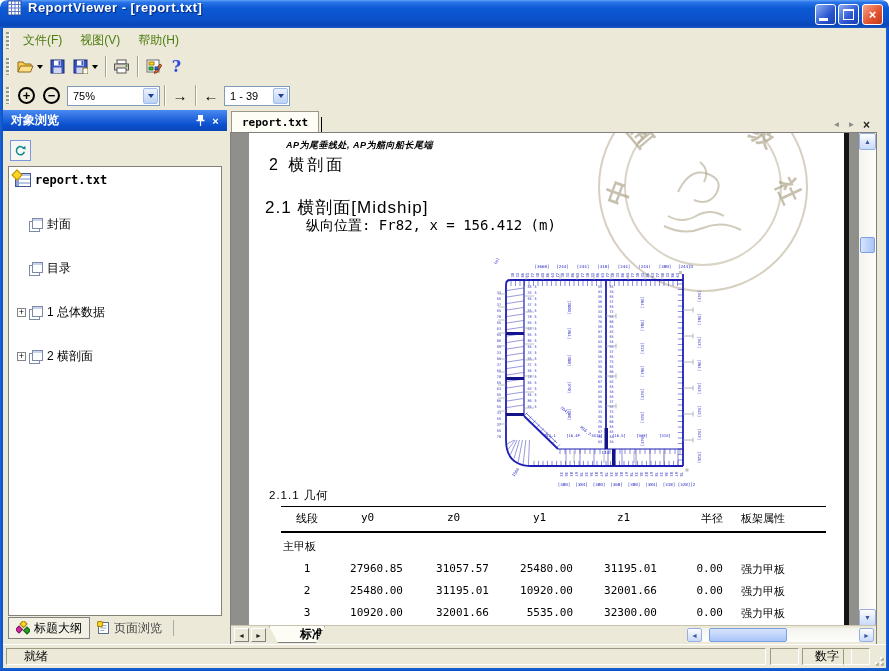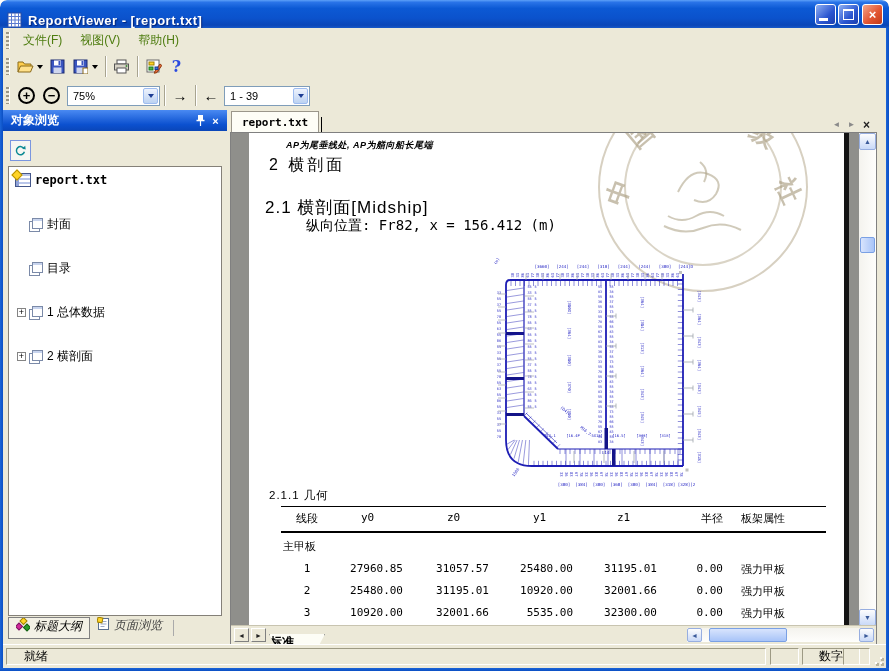--- a/index.html
+++ b/index.html
@@ -2,21 +2,21 @@
 <html><head>
 <meta charset="utf-8">
 <style>
   html,body{margin:0;padding:0;background:#fff;}
   .window{position:relative;width:889px;height:671px;overflow:hidden;
     font-family:"Liberation Sans","DejaVu Sans",sans-serif;background:#ece9d8;
     border-radius:7px 7px 0 0;}
   
   .titlebar{position:absolute;left:0;top:0;right:0;height:28px;
     background:linear-gradient(180deg,#5ea1f8 0%,#2a74e8 8%,#0c59d4 30%,#0b52cc 65%,#0a46b8 90%,#1859c8 100%);
-    border-radius:7px 7px 0 0;display:flex;align-items:flex-end;}
+    border-radius:7px 7px 0 0;display:flex;align-items:flex-start;}
   .frame{position:absolute;background:linear-gradient(90deg,#1a64d8,#0b4fc4);}
   .frame.l{left:0;top:28px;bottom:0;width:3px;}
   .frame.r{right:0;top:28px;bottom:0;width:3px;}
   .frame.b{left:0;right:0;bottom:0;height:3px;background:linear-gradient(180deg,#1a64d8,#0b4fc4);}
   .app-icon{width:16px;height:16px;margin:0 5px 0 7px;}
   .title-text{color:#fff;font-weight:bold;font-size:13px;text-shadow:1px 1px 1px #00237a;letter-spacing:.5px;}
   .winbtn{position:absolute;top:4px;width:21px;height:21px;border:1px solid #fff;border-radius:3px;
     display:flex;align-items:center;justify-content:center;box-sizing:border-box;}
   .winbtn.min{right:53px;background:linear-gradient(135deg,#8fb0f2,#2a55d0 60%,#1c3fae);}
   .winbtn.max{right:30px;background:linear-gradient(135deg,#8fb0f2,#2a55d0 60%,#1c3fae);}
@@ -58,21 +58,21 @@
     margin-right:3px;flex:none;box-sizing:border-box;color:#000;}
   .plus-spacer{width:12px;flex:none;}
   .icon-book{width:16px;height:14px;position:relative;flex:none;margin-right:4px;background:#fff;border:1px solid #44568a;box-sizing:border-box;
     background-image:linear-gradient(90deg,#8fa2d8 0 3px,transparent 3px),repeating-linear-gradient(180deg,#b9c6ea 0 2px,#fff 2px 4px);}
   .icon-book::after{content:"";position:absolute;left:-3px;top:-3px;width:6px;height:6px;background:#ffd429;border:1px solid #b89000;transform:rotate(45deg);}
   .icon-doc{width:14px;height:13px;position:relative;flex:none;margin-right:4px;}
   .icon-doc::before{content:"";position:absolute;left:0;top:3px;width:9px;height:9px;background:#fff;border:1px solid #7b8aa8;}
   .icon-doc::after{content:"";position:absolute;left:3px;top:0;width:9px;height:9px;background:#fff;border:1px solid #7b8aa8;
     box-shadow:inset 0 2px 0 #c8d4ee;}
   .sb-tabs{position:absolute;left:0;right:0;bottom:2px;height:24px;display:flex;align-items:center;padding-left:5px;}
-  .sb-tab{height:22px;display:flex;align-items:flex-start;font-size:12px;padding:0 7px;box-sizing:border-box;font-style:italic;}
+  .sb-tab{height:22px;display:flex;align-items:center;font-size:12px;padding:0 7px;box-sizing:border-box;}
   .sb-tab.active{border:1px solid #808080;background:#f3f1e6;}
   .sb-tab.inactive{color:#444;}
   .sb-tab .ticon{margin-right:4px;}
   .sb-tabsep{width:1px;height:16px;background:#aaa;margin-left:4px;}
   
   .docarea{position:absolute;left:230px;top:110px;width:647px;height:535px;}
   .doc-tabbar{position:absolute;left:0;right:0;top:0;height:22px;display:flex;align-items:flex-end;}
   .doc-tab{height:21px;background:#fdfdf6;border:1px solid #9a968a;border-bottom:none;display:flex;align-items:center;
     padding:0 10px;font-family:"DejaVu Sans Mono",monospace;font-weight:bold;font-size:11px;box-sizing:border-box;margin-left:1px;}
   .doc-tab-caret{width:1px;height:15px;background:#000;margin-left:2px;}
@@ -88,22 +88,22 @@
   .vsb{position:absolute;right:0;top:0;width:17px;height:493px;background:linear-gradient(90deg,#f4f3ee,#fefefc);}
   .sbtn{position:absolute;left:0;width:17px;height:17px;background:linear-gradient(180deg,#fdfdfd,#c9d9f8);
     border:1px solid #97aee0;border-radius:2px;color:#3a5a9a;font-size:7px;display:flex;align-items:center;justify-content:center;box-sizing:border-box;}
   .vsb .up{top:0;} .vsb .down{bottom:0;}
   .vthumb{position:absolute;left:1px;top:104px;width:15px;height:16px;border:1px solid #7aa0e4;border-radius:2px;
     background:linear-gradient(90deg,#d8e4fd,#a8c4f8);box-sizing:border-box;}
   
   .bstrip{position:absolute;left:0;right:0;bottom:0;height:18px;background:#ece9d8;border-top:1px solid #c8c4b0;}
   .bnav{position:absolute;top:2px;width:15px;height:14px;background:#ece9d8;border:1px solid;border-color:#fff #808080 #808080 #fff;
     display:flex;align-items:center;justify-content:center;font-size:7px;color:#222;box-sizing:border-box;}
-  .sheet-tab{position:absolute;left:38px;top:8px;width:56px;height:17px;background:#fdfdf6;border:1px solid #808080;border-top:none;
-    clip-path:polygon(0 0,100% 0,84% 100%,16% 100%);display:flex;align-items:center;justify-content:flex-start;
+  .sheet-tab{position:absolute;left:38px;top:0;width:56px;height:17px;background:#fdfdf6;border:1px solid #808080;border-top:none;
+    clip-path:polygon(0 0,100% 0,84% 100%,16% 100%);display:flex;align-items:center;justify-content:flex-end;
     font-size:12px;font-weight:bold;box-sizing:border-box;}
   .hsb{position:absolute;left:456px;right:2px;top:2px;height:14px;background:linear-gradient(180deg,#f4f3ee,#fefefc);}
   .hsb .left{left:0;top:0;width:15px;height:14px;}
   .hsb .right{right:0;left:auto;top:0;width:15px;height:14px;}
   .hsb .sbtn{position:absolute;}
   .hthumb{position:absolute;left:22px;top:0;width:78px;height:14px;border:1px solid #7aa0e4;border-radius:2px;
     background:linear-gradient(180deg,#d8e4fd,#a8c4f8);box-sizing:border-box;}
   
   .note-line{position:absolute;left:37px;top:6px;font-size:9px;font-style:italic;font-weight:bold;color:#000;letter-spacing:.5px;}
   .h2{position:absolute;left:20px;top:22px;font-size:16px;color:#000;letter-spacing:3px;}
@@ -127,21 +127,21 @@
     border:2px solid rgba(182,170,142,.55);}
   .wm::before{content:"";position:absolute;left:24px;top:24px;right:24px;bottom:24px;border-radius:50%;border:2px solid rgba(182,170,142,.5);}
   .wm span{position:absolute;font-size:25px;color:rgba(170,158,130,.65);font-weight:bold;}
   .wm svg{position:absolute;left:48px;top:48px;}
   
   .statusbar{position:absolute;left:3px;right:3px;bottom:3px;height:23px;background:#ece9d8;border-top:1px solid #fff;}
   .spane{position:absolute;top:3px;height:17px;border:1px solid;border-color:#9d9a84 #fff #fff #9d9a84;
     font-size:12px;display:flex;align-items:center;padding-left:17px;box-sizing:border-box;}
   .sp-msg{left:3px;width:760px;}
   .sp-1{left:767px;width:29px;}
-  .sp-2{left:799px;width:58px;justify-content:center;padding-left:0;}
+  .sp-2{left:799px;width:50px;justify-content:center;padding-left:0;}
   .sp-3{left:840px;width:27px;}
   .grip{position:static;}
   .sizegrip{position:absolute;right:1px;bottom:1px;}
 </style>
 </head>
 <body>
 
 <div class="window">
 
   <div class="titlebar">
@@ -239,21 +239,21 @@
         </span>
     </div>
     <div class="tsep"></div>
     <div class="arrowbtn">
         <span>→</span>
       </div>
     <div class="tsep"></div>
     <div class="arrowbtn">
         <span>←</span>
       </div>
-    <div class="combo" style="width:86px;margin-left:2px;">
+    <div class="combo" style="width:66px;margin-left:2px;">
       <span>1 - 39</span>
       <span class="cbtn">
           <i></i>
         </span>
     </div>
   </div>
 
   <div class="sidebar">
     <div class="sb-header">
       <span>对象浏览</span>

